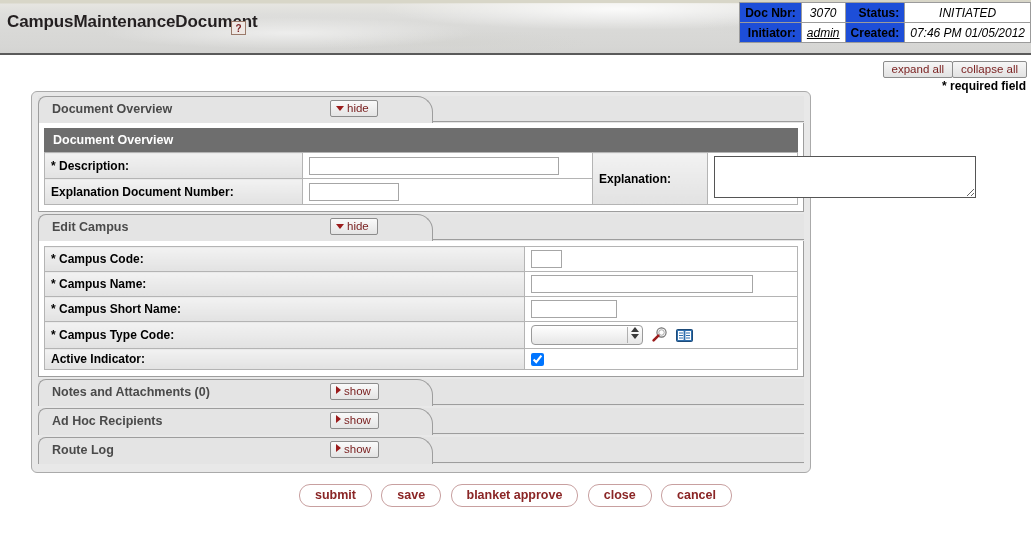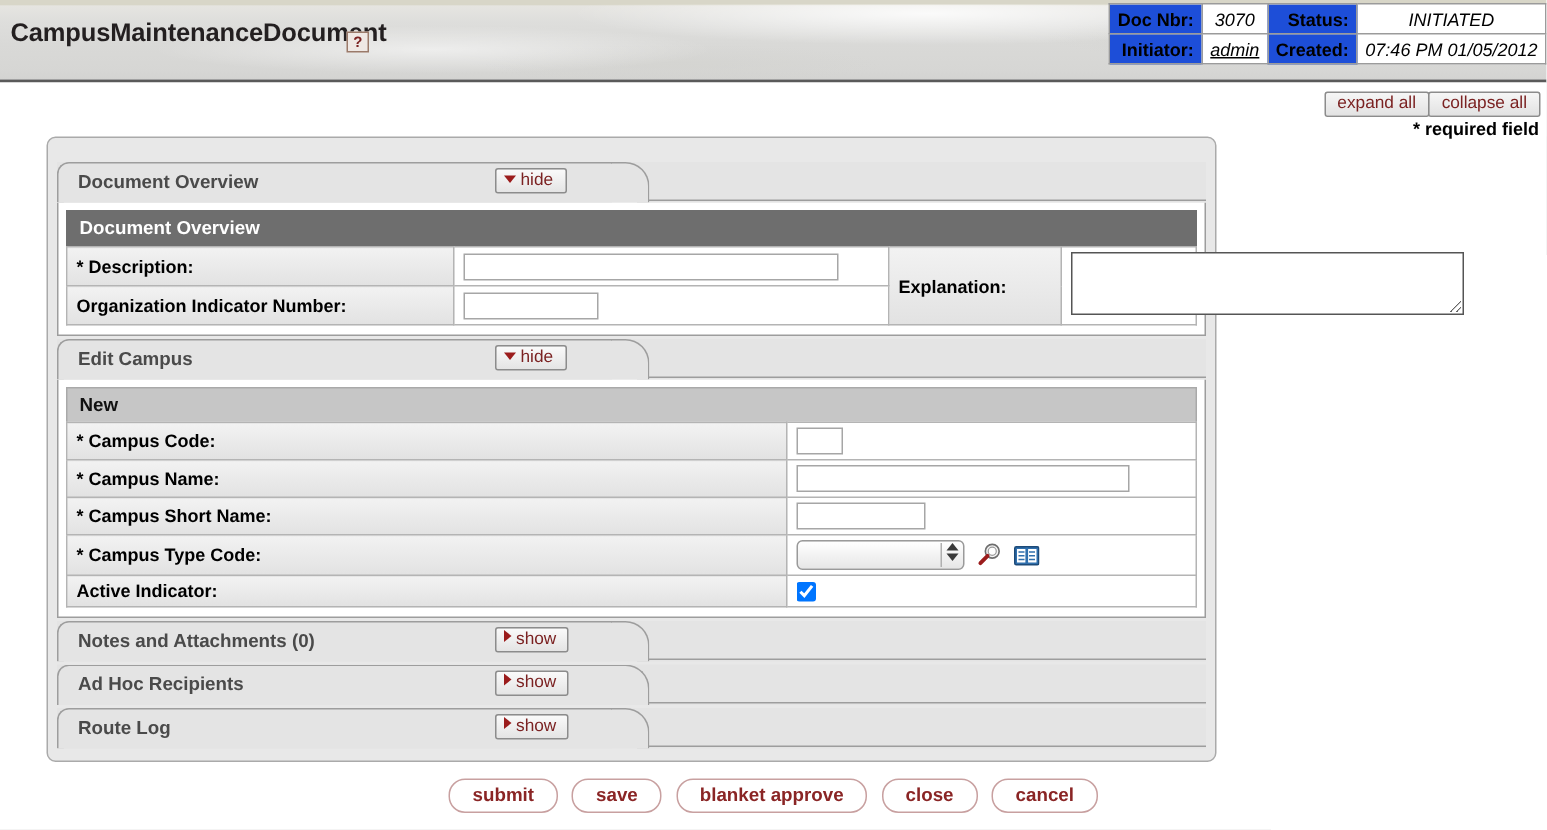--- a/index.html
+++ b/index.html
@@ -121,21 +121,21 @@
     color: #000000;
   }
 
   
   #panel {
     position: relative;
     margin: 0 28px 0 31px;
     background: #e8e8e8;
     border: 1px solid #aaaaaa;
     border-radius: 6px;
-    padding: 16px 6px 8px 6px;
+    padding: 4px 6px 8px 6px;
     box-sizing: border-box;
     width: 780px;
   }
 
   
   .section { position: relative; margin-bottom: 2px; }
 
   .tabhead {
     position: relative;
     height: 27px;
@@ -421,41 +421,40 @@
           <td class="flabel">* Description:</td>
           <td class="fvalue">
             <input class="tf" style="width: 250px;" type="text" value="">
           </td>
           <td class="flabel" rowspan="2">Explanation:</td>
           <td class="fvalue" rowspan="2">
             <textarea class="ta" style="width: 262px; height: 42px;"></textarea>
           </td>
         </tr>
         <tr>
-          <td class="flabel">Organization Indicator Number:</td>
+          <td class="flabel">Explanation Document Number:</td>
           <td class="fvalue">
             <input class="tf" style="width: 90px;" type="text" value="">
           </td>
         </tr>
       </tbody>
         </table>
     </div>
   </div>
 
   <div class="section">
     <div class="tabhead">
       <div class="tabshape"></div>
       <div class="tabcurve"></div>
       <div class="tabrule"></div>
       <div class="tabtitle">Edit Campus</div>
       <button class="togglebtn"><span class="tri down"></span><span>hide</span></button>
     </div>
 
     <div class="secbody">
-      <div class="subhead-light">New</div>
       <table class="form">
         <colgroup>
             <col style="width:480px">
             <col>
           </colgroup>
         <tbody>
             <tr>
           <td class="flabel">* Campus Code:</td>
           <td class="fvalue">
             <input class="tf" style="width: 31px;" type="text" value="">

